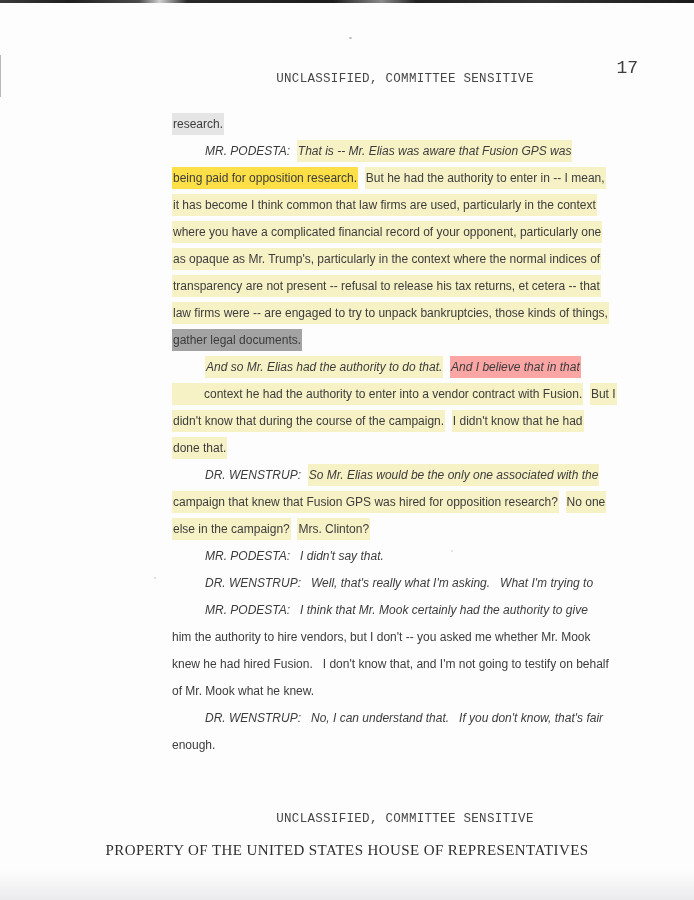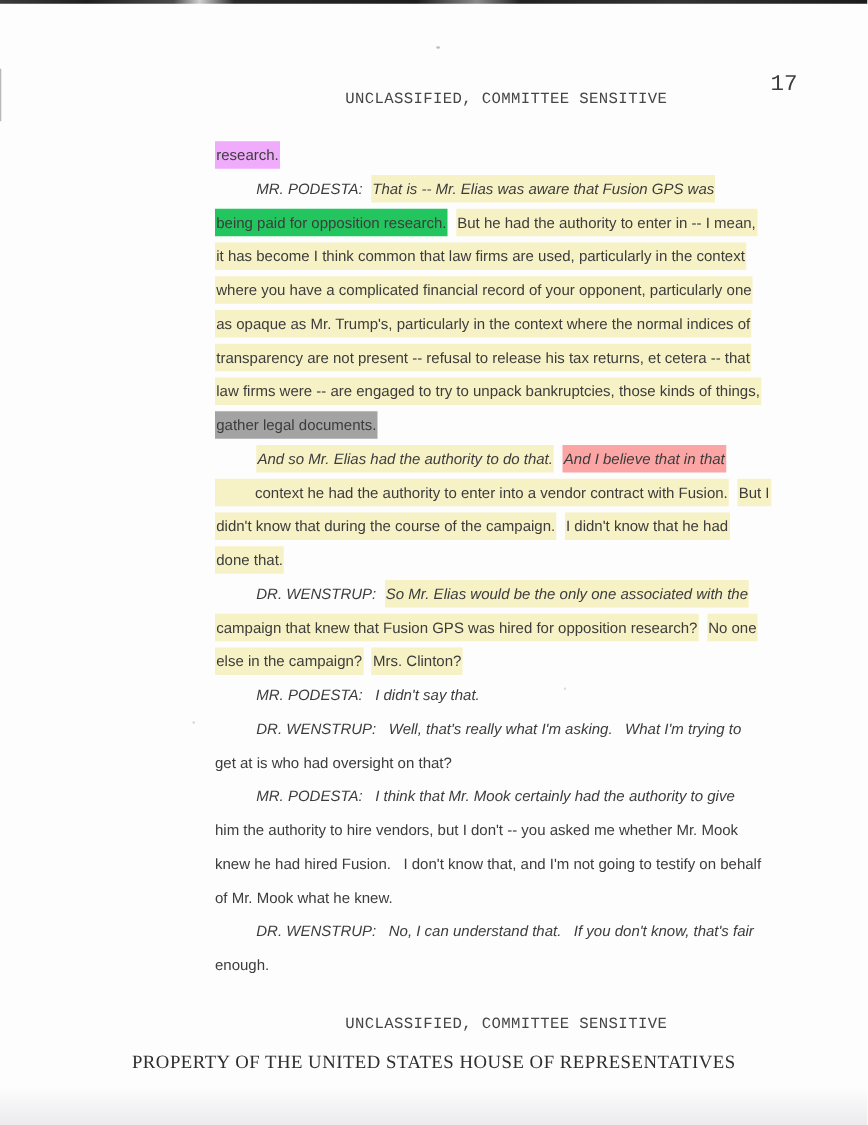--- a/index.html
+++ b/index.html
@@ -49,39 +49,38 @@
 <body>
 
 <div class="scan-top-edge"></div>
 <div class="scan-left-edge"></div>
 
 <div class="page-number">17</div>
 
 <div class="header-class">UNCLASSIFIED, COMMITTEE SENSITIVE</div>
 
 <div class="transcript">
-    <div class="line"><span class="hl" style="background: #f0abfc;">research.</span></div>
+    <div class="line"><span class="hl" style="background: #e5e5e5;">research.</span></div>
     <div class="line indent"><span class="plain">MR. PODESTA:  </span><span class="hl" style="background: rgb(247, 242, 198);">That is -- Mr. Elias was aware that Fusion GPS was</span></div>
-    <div class="line"><span class="hl" style="background: #22c55e;">being paid for opposition research.</span><span class="plain">  </span><span class="hl" style="background: rgb(247, 242, 198);">But he had the authority to enter in -- I mean,</span></div>
+    <div class="line"><span class="hl" style="background: #fde047;">being paid for opposition research.</span><span class="plain">  </span><span class="hl" style="background: rgb(247, 242, 198);">But he had the authority to enter in -- I mean,</span></div>
     <div class="line"><span class="hl" style="background: rgb(247, 242, 198);">it has become I think common that law firms are used, particularly in the context</span></div>
     <div class="line"><span class="hl" style="background: rgb(247, 242, 198);">where you have a complicated financial record of your opponent, particularly one</span></div>
     <div class="line"><span class="hl" style="background: rgb(247, 242, 198);">as opaque as Mr. Trump's, particularly in the context where the normal indices of</span></div>
     <div class="line"><span class="hl" style="background: rgb(247, 242, 198);">transparency are not present -- refusal to release his tax returns, et cetera -- that</span></div>
     <div class="line"><span class="hl" style="background: rgb(247, 242, 198);">law firms were -- are engaged to try to unpack bankruptcies, those kinds of things,</span></div>
     <div class="line"><span class="hl" style="background: #a3a3a3;">gather legal documents.</span></div>
     <div class="line indent"><span class="hl" style="background: rgb(247, 242, 198);">And so Mr. Elias had the authority to do that.</span><span class="plain">  </span><span class="hl" style="background: #fca5a5;">And I believe that in that</span></div>
     <div class="line"><span class="hl" style="background: rgb(247, 242, 198); padding-left: 32px;">context he had the authority to enter into a vendor contract with Fusion.</span><span class="plain">  </span><span class="hl" style="background: rgb(247, 242, 198);">But I</span></div>
     <div class="line"><span class="hl" style="background: rgb(247, 242, 198);">didn't know that during the course of the campaign.</span><span class="plain">  </span><span class="hl" style="background: rgb(247, 242, 198);">I didn't know that he had</span></div>
     <div class="line"><span class="hl" style="background: rgb(247, 242, 198);">done that.</span></div>
     <div class="line indent"><span class="plain">DR. WENSTRUP:  </span><span class="hl" style="background: rgb(247, 242, 198);">So Mr. Elias would be the only one associated with the</span></div>
     <div class="line"><span class="hl" style="background: rgb(247, 242, 198);">campaign that knew that Fusion GPS was hired for opposition research?</span><span class="plain">  </span><span class="hl" style="background: rgb(247, 242, 198);">No one</span></div>
     <div class="line"><span class="hl" style="background: rgb(247, 242, 198);">else in the campaign?</span><span class="plain">  </span><span class="hl" style="background: rgb(247, 242, 198);">Mrs. Clinton?</span></div>
     <div class="line indent"><span class="plain">MR. PODESTA:   I didn't say that.</span></div>
     <div class="line indent"><span class="plain">DR. WENSTRUP:   Well, that's really what I'm asking.   What I'm trying to</span></div>
-    <div class="line"><span class="plain">get at is who had oversight on that?</span></div>
     <div class="line indent"><span class="plain">MR. PODESTA:   I think that Mr. Mook certainly had the authority to give</span></div>
     <div class="line"><span class="plain">him the authority to hire vendors, but I don't -- you asked me whether Mr. Mook</span></div>
     <div class="line"><span class="plain">knew he had hired Fusion.   I don't know that, and I'm not going to testify on behalf</span></div>
     <div class="line"><span class="plain">of Mr. Mook what he knew.</span></div>
     <div class="line indent"><span class="plain">DR. WENSTRUP:   No, I can understand that.   If you don't know, that's fair</span></div>
     <div class="line"><span class="plain">enough.</span></div>
   </div>
 
 <div class="artifact-dot" style="left:349px;top:37px;width:3px;height:2px;"></div>
 <div class="artifact-dot" style="left:154px;top:577px;width:2px;height:2px;opacity:.6;"></div>

